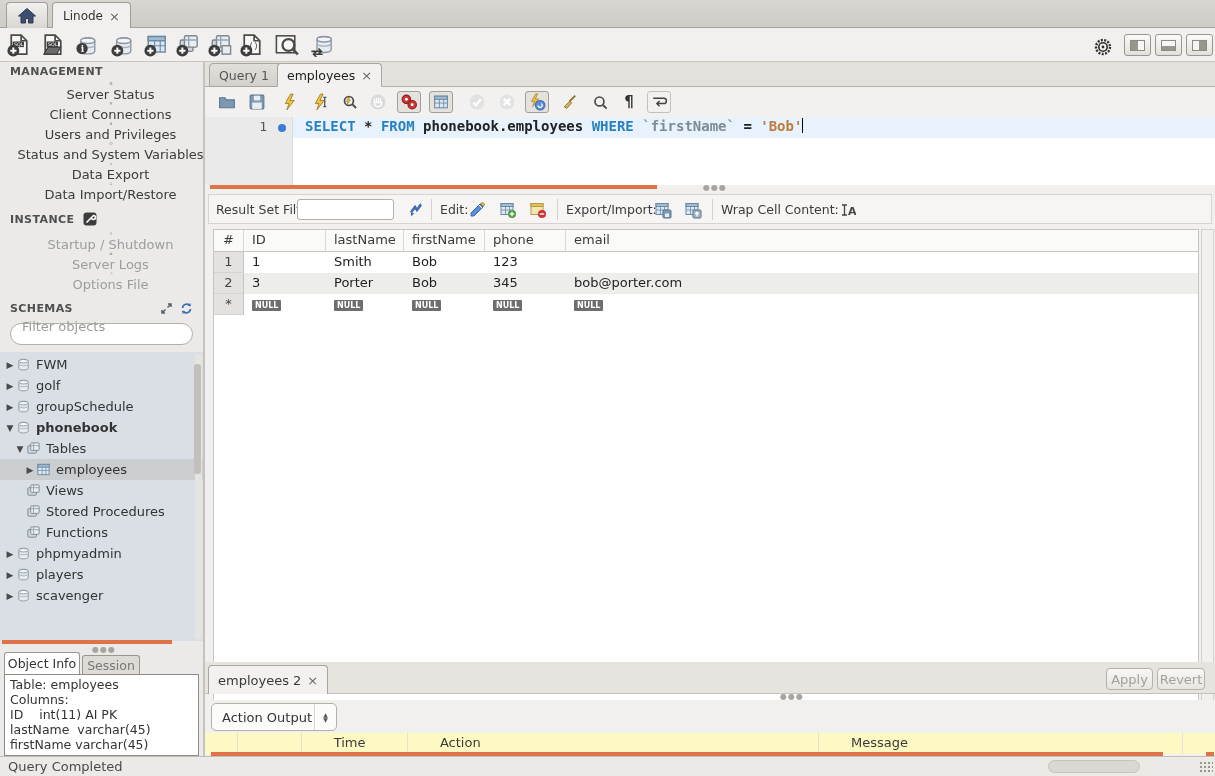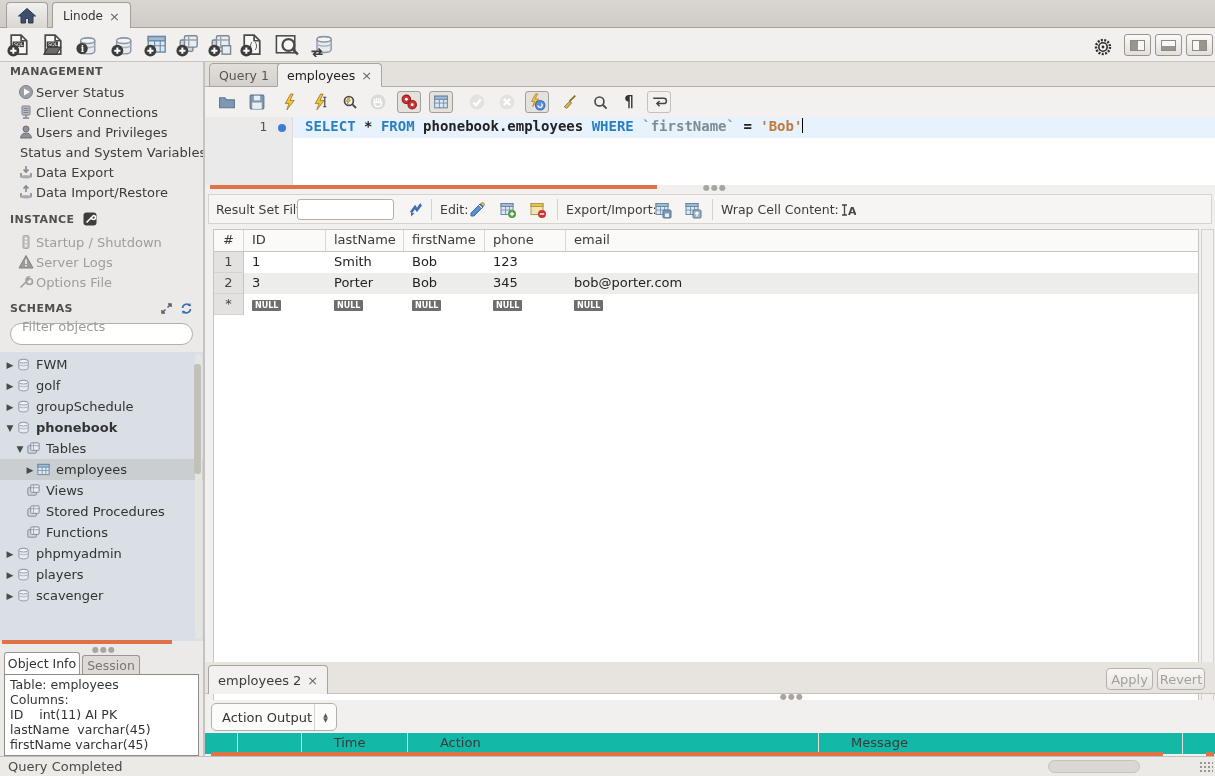--- a/index.html
+++ b/index.html
@@ -25,21 +25,21 @@
   .main-toolbar { left:0; top:28px; width:1215px; height:34px; background:#f1f0ee; border-bottom:1px solid #c9c5c0; }
   .tb-ico { position:absolute; top:4px; width:26px; height:26px; display:flex; align-items:center; justify-content:center; cursor:pointer; }
   .panel-toggle { position:absolute; top:6px; width:27px; height:22px; border:1px solid #9a968f; border-radius:3px;
     background:linear-gradient(#fafaf9,#e3e0dc); display:flex; align-items:center; justify-content:center; cursor:pointer;}
   .pt-box { width:15px; height:11px; border:1px solid #8d8984; background:#f7f7f6; position:relative; }
   .pt-box .fill { position:absolute; background:#98948e; }
 
   
   .sidebar { left:0; top:62px; width:203px; height:694px; background:#ebeae8; overflow:hidden; }
   .side-title { position:absolute; left:10px; font-size:11px; font-weight:bold; color:#4f4f4f; letter-spacing:.4px; }
-  .side-item { position:absolute; left:18px; height:20px; display:flex; align-items:center; gap:2px; cursor:pointer; width:185px; overflow:hidden; }
+  .side-item { position:absolute; left:18px; height:20px; display:flex; align-items:center; gap:2px; cursor:pointer; width:185px; overflow:hidden;flex-direction:column; }
   .side-item .txt { font-size:13px; color:#3c3c3c; white-space:nowrap; }
   .side-item.dis .txt { color:#9d9d9d; }
   .filterbox { position:absolute; left:10px; top:261px; width:183px; height:22px; background:#fff; border:1px solid #b3b0ab;
     border-radius:11px; display:flex; align-items:center; padding:0 8px 16px 6px; gap:5px; }
   .filterbox input { border:none; outline:none; flex:1; font-size:13px; font-family:inherit; color:#333; background:transparent; }
   .filterbox input::placeholder { color:#9b9b9b; }
   .tree { position:absolute; left:0; top:290px; width:203px; height:289px; background:#d9dfe5; }
   .trow { position:absolute; left:0; width:203px; height:21px; display:flex; align-items:center; cursor:pointer; }
   .trow .arrow { width:12px; font-size:9px; color:#4a4a4a; text-align:center; flex:0 0 12px; }
   .trow .tlabel { font-size:13px; color:#333; margin-left:5px; white-space:nowrap; }
@@ -104,21 +104,21 @@
   .btn { position:absolute; top:6px; height:22px; border:1px solid #b5b1ac; border-radius:4px; background:linear-gradient(#f8f7f5,#e8e5e1);
     color:#a3a09c; font-size:13px; display:flex; align-items:center; justify-content:center; cursor:default; }
 
   .outbar { position:absolute; left:0; top:638px; width:1010px; height:33px; background:#f1f0ee; }
   .dropdown { position:absolute; left:6px; top:3px; width:126px; height:28px; background:#fbfbfa; border:1px solid #b3afaa; border-radius:5px;
     display:flex; align-items:center; cursor:pointer; }
   .dropdown .dval { flex:1; padding-left:10px; font-size:13px; color:#333; }
   .dropdown .spin { width:22px; height:100%; border-left:1px solid #d8d5d0; display:flex; flex-direction:column; align-items:center; justify-content:center; }
   .dropdown .spin span { font-size:6px; color:#555; line-height:5px; }
 
-  .outhead { position:absolute; left:0; top:671px; width:1010px; height:21px; background:#14b8a6; display:flex;gap:24px; }
+  .outhead { position:absolute; left:0; top:671px; width:1010px; height:21px; background:#fef9c3; display:flex;gap:24px; }
   .oh { font-size:13px; color:#3a3a3a; padding:2px 0 0 8px; border-right:1px solid #e3e0dc; overflow:hidden; white-space:nowrap; }
   .out-progress { position:absolute; left:6px; top:690px; width:952px; height:4px; }
   .out-progress2 { position:absolute; left:1001px; top:690px; width:8px; height:4px; }
 
   
   .statusbar { left:0; top:756px; width:1215px; height:20px; background:#eceae7; border-top:1px solid #c2beb9; }
   .statusmsg { position:absolute; left:8px; top:2px; font-size:13px; color:#4a4a4a; }
   .hthumb { position:absolute; left:1048px; top:3px; width:92px; height:13px; background:#dbd8d3; border:1px solid #c6c2bc; border-radius:7px; cursor:pointer; }
   .grip { position:absolute; right:2px; top:4px; width:14px; height:13px;
     background:radial-gradient(circle 1px, #9a968f 1px, transparent 1.5px); background-size:4px 4px; cursor:nwse-resize; }

